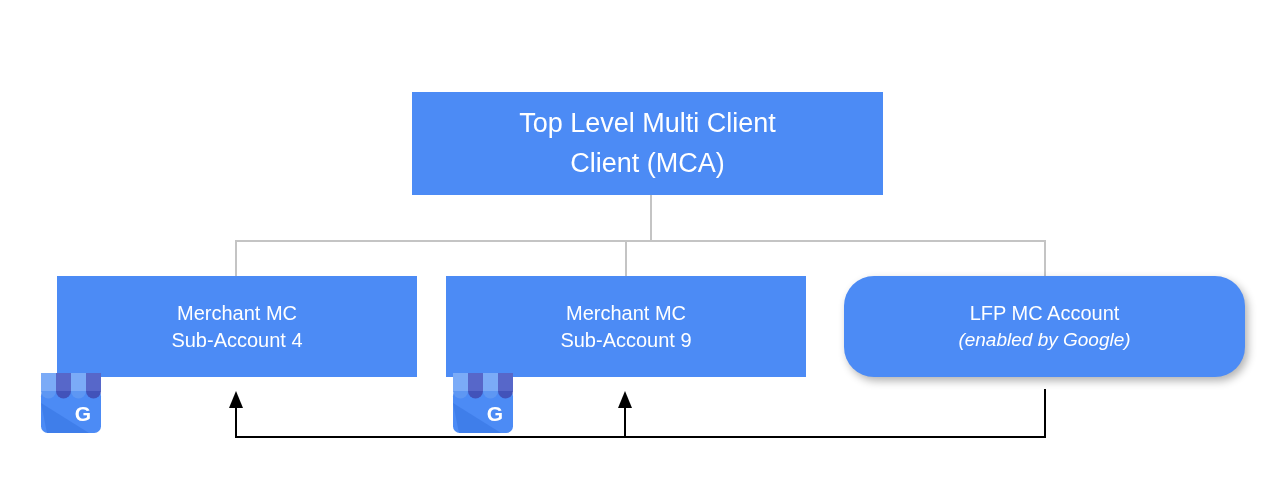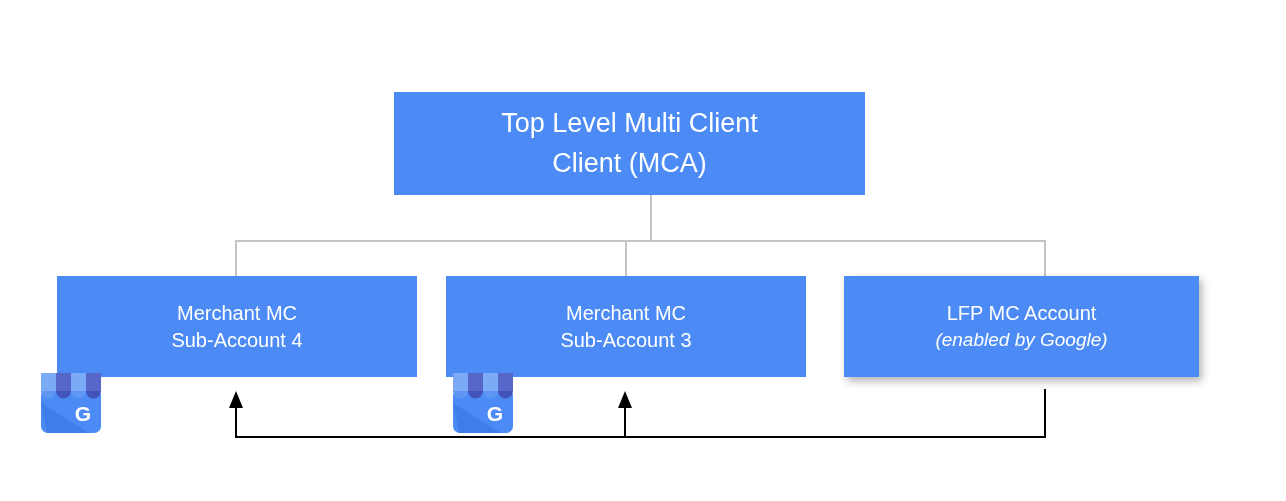--- a/index.html
+++ b/index.html
@@ -24,31 +24,32 @@
     position:absolute;
     background:var(--box-blue);
     color:var(--text-white);
     display:flex;
     flex-direction:column;
     align-items:center;
     justify-content:center;
     text-align:center;
   }
   .node-root{
-    left:394px; top:92px; width:471px; height:103px;
+    left:412px; top:92px; width:471px; height:103px;
     font-size:27px; line-height:1.45;
   }
   .node-child{
     top:276px; height:101px;
     font-size:20px; line-height:1.35;
   }
   .node-sub1{ left:57px;  width:360px; }
   .node-sub2{ left:446px; width:360px; }
-  .node-lfp { left:844px; width:355px;
+  .node-lfp { left:844px; width:401px;
     box-shadow:3px 4px 8px rgba(0,0,0,0.30);
+    border-radius:30px;
   }
   .node-lfp .line2{ font-size:19px;font-style:italic; }
   .line{ display:block; }
 
   
   .conn{
     position:absolute;
     background:var(--connector-gray);
   }
   .conn-root-down { left:650px;  top:195px; width:2px;  height:46px; }
@@ -107,21 +108,21 @@
     <span class="line line2">Client (MCA)</span>
   </div>
 
   <div class="node node-child node-sub1">
     <span class="line line1">Merchant MC</span>
     <span class="line line2">Sub-Account 4</span>
   </div>
 
   <div class="node node-child node-sub2">
     <span class="line line1">Merchant MC</span>
-    <span class="line line2">Sub-Account 3</span>
+    <span class="line line2">Sub-Account 9</span>
   </div>
 
   <div class="node node-child node-lfp">
     <span class="line line1">LFP MC Account</span>
     <span class="line line2">(enabled by Google)</span>
   </div>
 
   <svg class="store-icon store-icon-1" viewBox="0 0 96 96" aria-hidden="true">
     <rect x="8" y="30" width="80" height="58" rx="9" fill="#4C8BF5"></rect>
     <polygon points="8,48 72,88 16,88" fill="#3D7BE8" opacity="0.85"></polygon>

